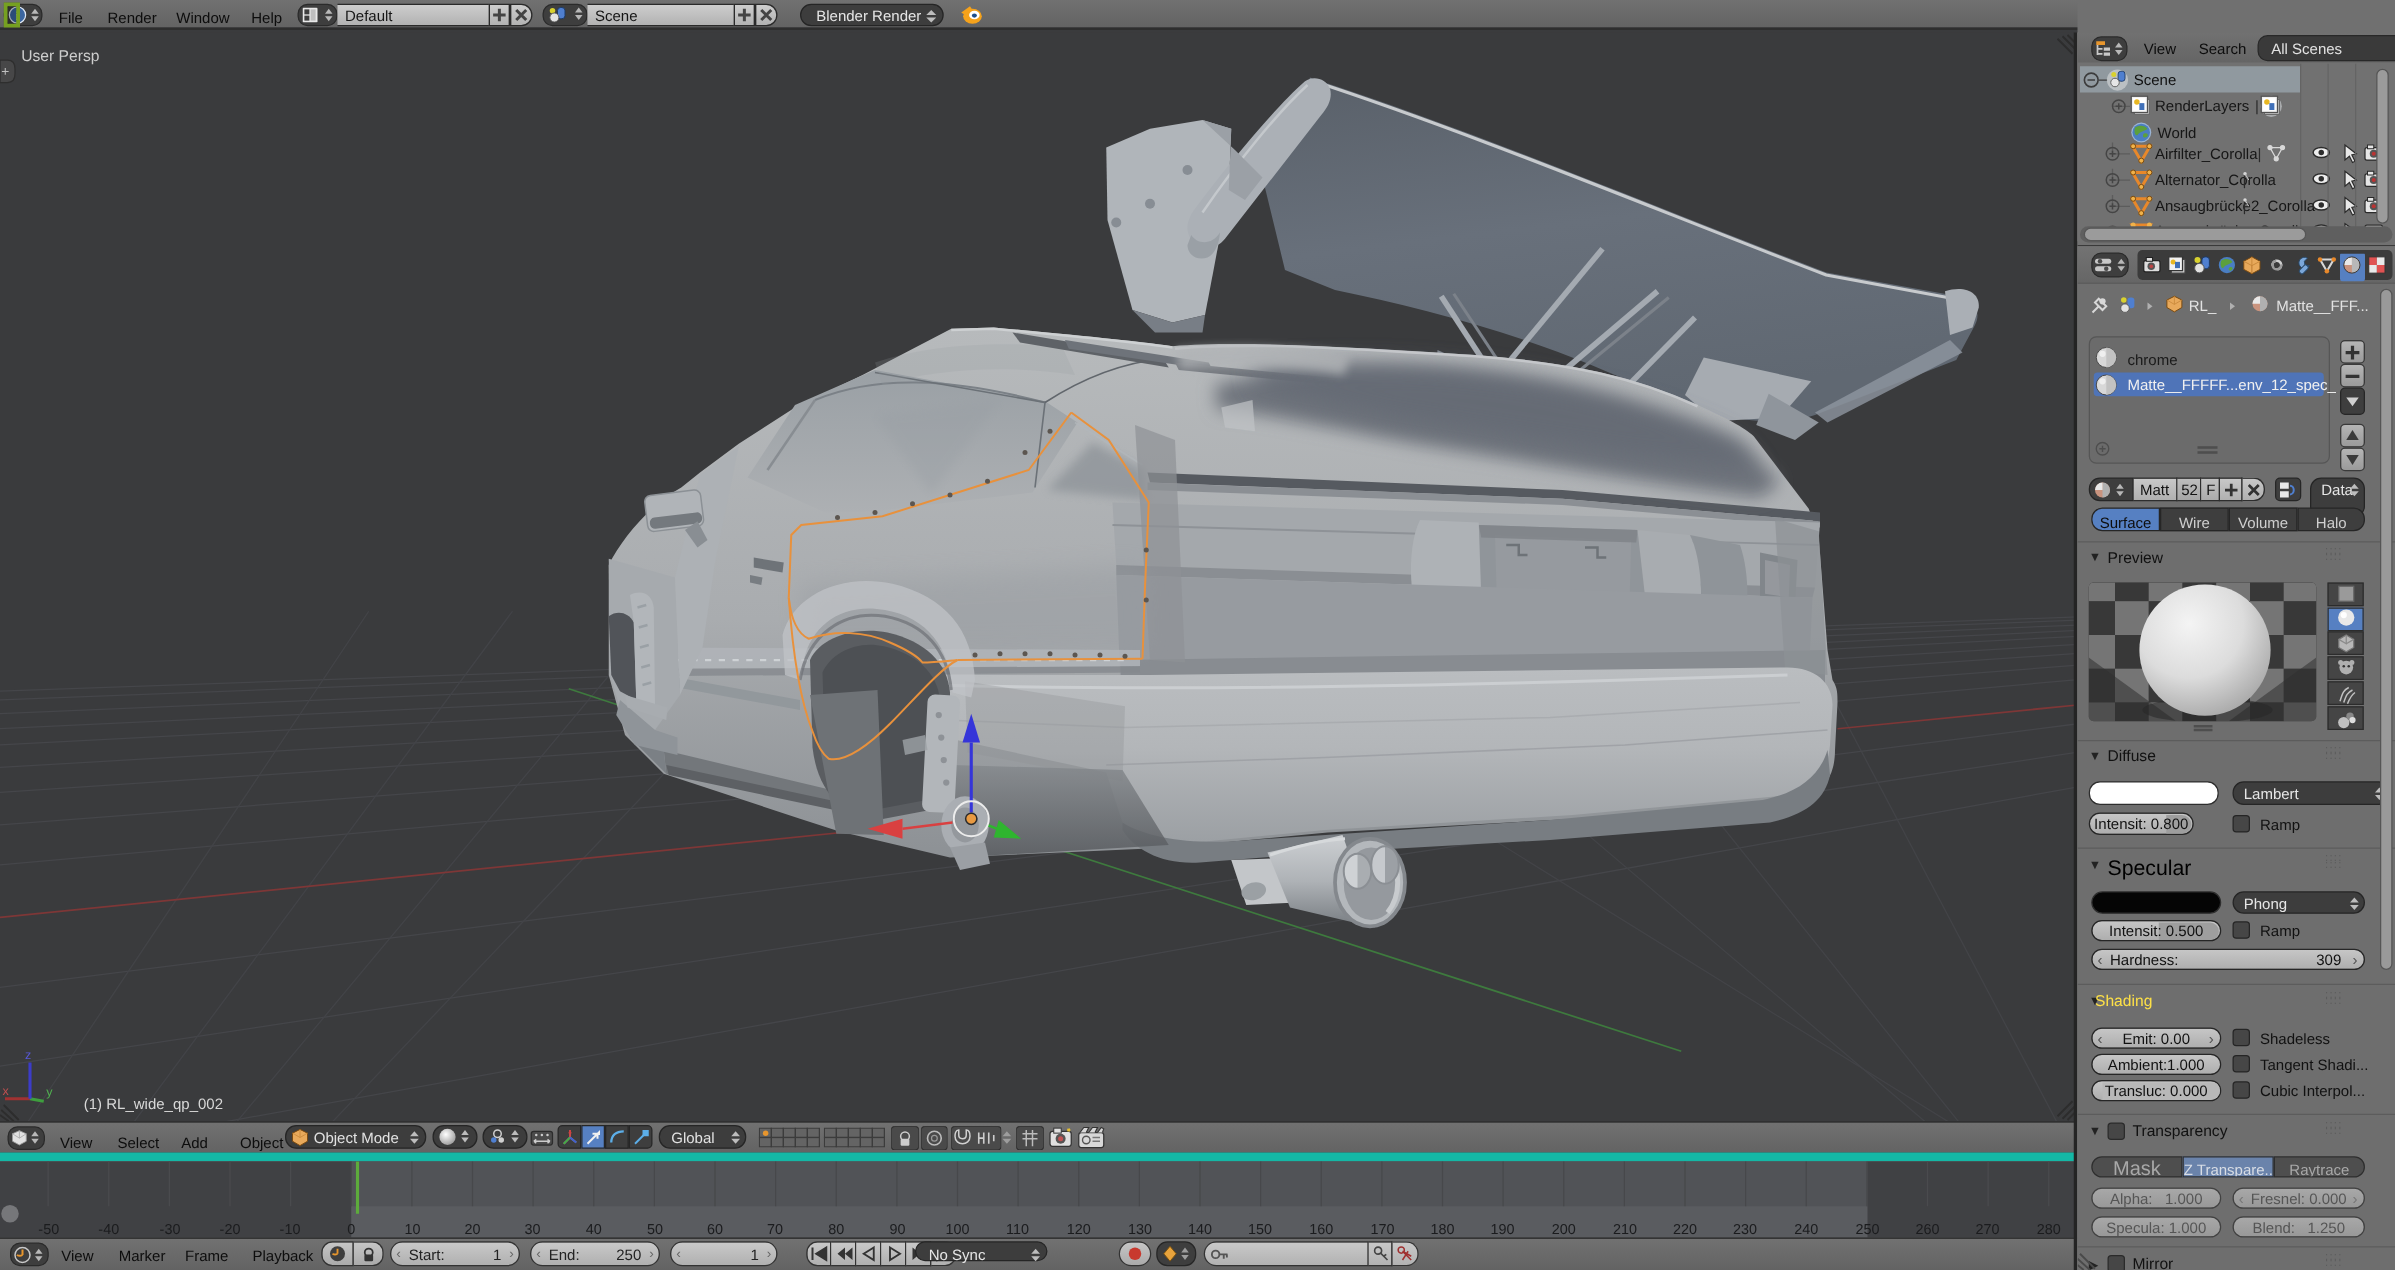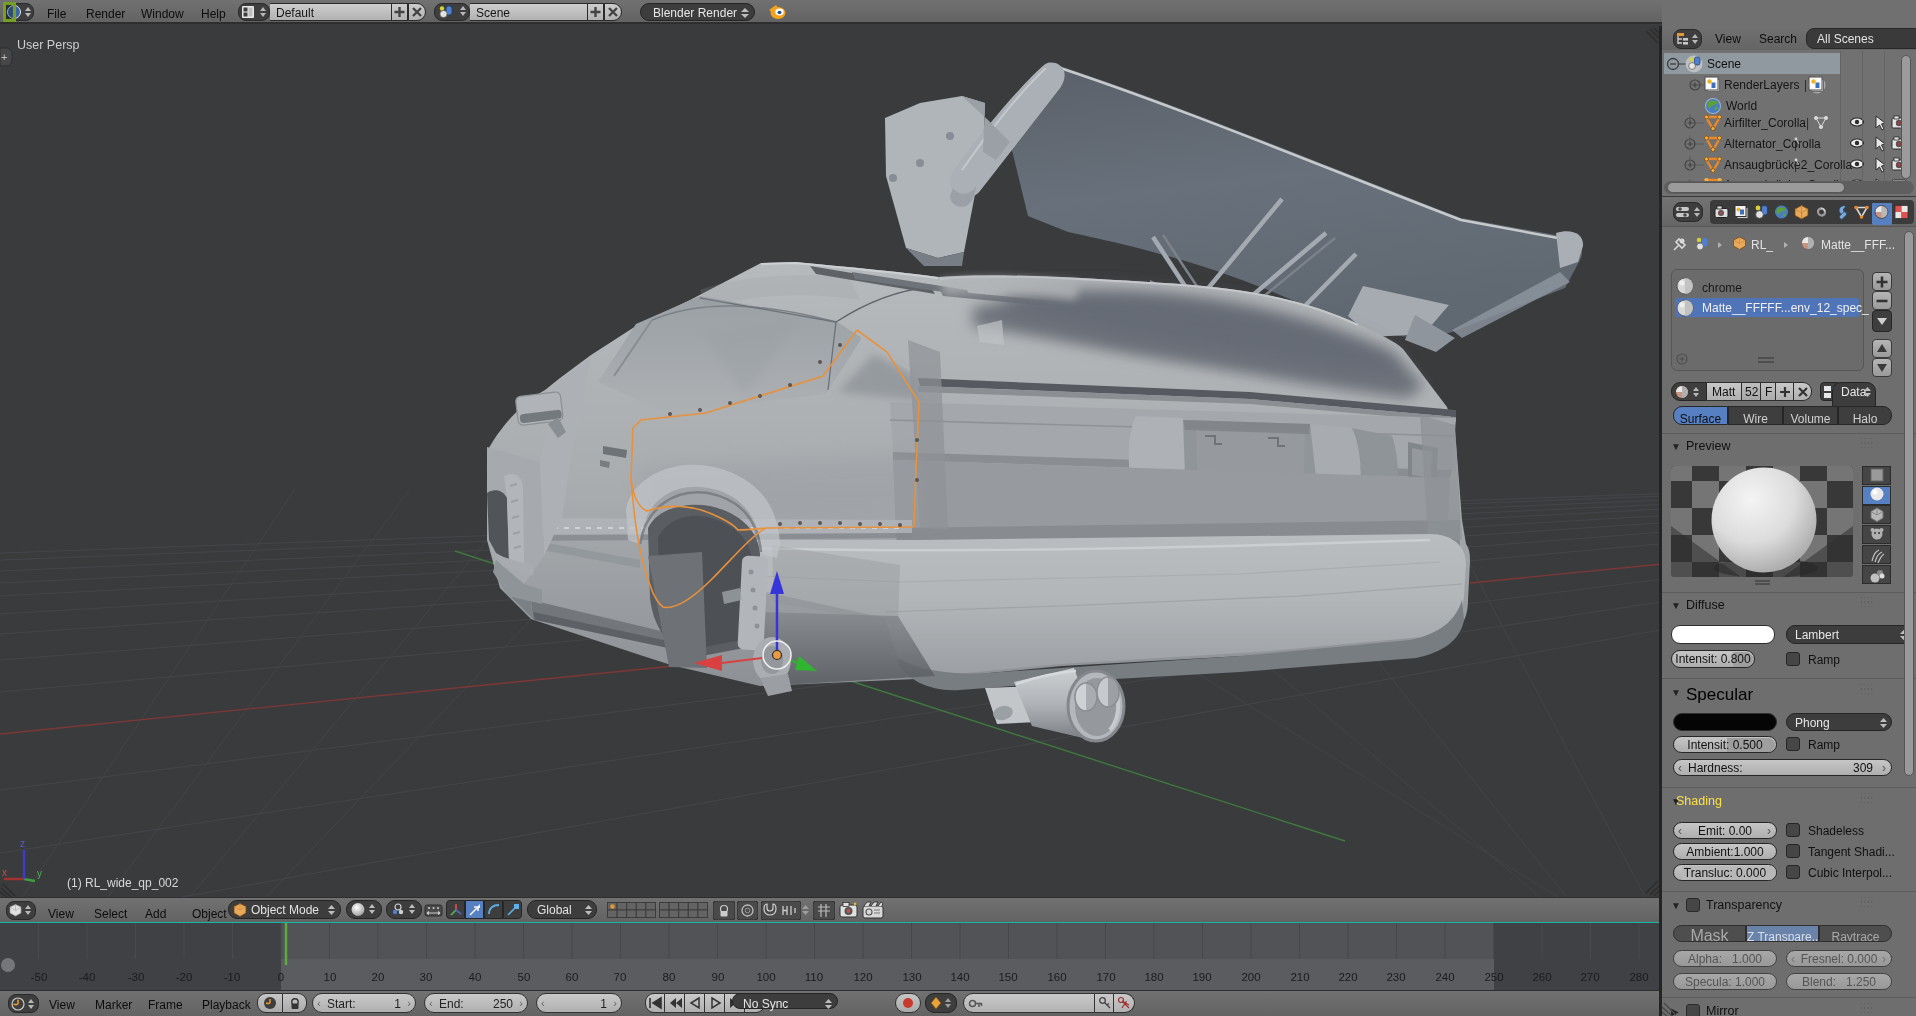--- a/index.html
+++ b/index.html
@@ -516,21 +516,21 @@
       <path d="M15 2 L17 4 M17 2 L15 4" stroke="#e8c030" stroke-width="1.4"></path>
     </svg>
 <svg class="abs" style="left:862px;top:4px" width="24" height="19">
       <rect x="1" y="5" width="20" height="12" rx="2" fill="#d8d8d8" stroke="#333"></rect>
       <path d="M2 5 L5 1 L9 1 L7 5 M9 5 L12 1 L16 1 L14 5 M16 5 L19 1 L21 2 L20 5" fill="#d8d8d8" stroke="#333" stroke-width="0.9"></path>
       <circle cx="7" cy="11" r="3" fill="none" stroke="#555" stroke-width="1.1"></circle>
       <path d="M12 9 H18 M12 12 H18" stroke="#777" stroke-width="1.2"></path>
     </svg>
 </div>
 
-<div class="abs" id="timeline" style="left:0;top:922px;width:1662px;height:68px;background:#515357;overflow:hidden;border-top:1px solid #14b8a6">
+<div class="abs" id="timeline" style="left:0;top:922px;width:1662px;height:68px;background:#515357;overflow:hidden;border-top:7px solid #14b8a6">
 <svg width="1662" height="68" viewBox="0 0 1662 68">
 <rect x="0" y="0" width="1662" height="68" fill="#515357"></rect>
 <rect x="0" y="36" width="1662" height="32" fill="#5a5c60"></rect>
 <rect x="0" y="0" width="281" height="68" fill="#404144"></rect>
 <rect x="1494" y="0" width="168" height="68" fill="#404144"></rect>
 <line x1="38.5" y1="0" x2="38.5" y2="36" stroke="#4a4b4e" stroke-width="1"></line>
       <line x1="87.0" y1="0" x2="87.0" y2="36" stroke="#4a4b4e" stroke-width="1"></line>
       <line x1="135.5" y1="0" x2="135.5" y2="36" stroke="#4a4b4e" stroke-width="1"></line>
       <line x1="184.0" y1="0" x2="184.0" y2="36" stroke="#4a4b4e" stroke-width="1"></line>
       <line x1="232.5" y1="0" x2="232.5" y2="36" stroke="#4a4b4e" stroke-width="1"></line>
@@ -1050,21 +1050,21 @@
       <svg class="abs" style="left:2px;top:2px" width="14" height="14">
         <path d="M3 3 L11 11 M11 3 L3 11" stroke="#333" stroke-width="2.2"></path>
       </svg>
     </div>
 <div class="abs" style="left:158px;top:185px;width:21px;height:19px;background:#3e3e3e;border:1px solid #262626;border-radius:4px"></div>
 <svg class="abs" style="left:161px;top:188px" width="16" height="14" viewBox="0 0 16 14">
       <rect x="1" y="1" width="7" height="5" fill="#e8e8e8"></rect>
       <rect x="1" y="8" width="7" height="5" fill="#e8e8e8"></rect>
       <path d="M9 3.5 C13 3.5 13 10.5 9 10.5" fill="none" stroke="#4f7fd0" stroke-width="1.6"></path>
     </svg>
-<div class="abs ddark" style="left:170px;top:185px;width:44px;height:32px">
+<div class="abs ddark" style="left:186px;top:185px;width:44px;height:32px">
       <span style="position:absolute;left:8px;top:2px">Data</span>
       <svg style="position:absolute;right:3px;top:3px" width="9" height="12">
         <path d="M1 5 L4.5 1 L8 5 Z" fill="#bdbdbd"></path>
         <path d="M1 7 L4.5 11 L8 7 Z" fill="#bdbdbd"></path>
       </svg>
     </div>
 <div class="abs" style="left:11px;top:209px;width:55px;height:19px;background:#5680c2;border:1px solid #262626;border-radius:9px 0 0 9px;text-align:center"><span style="position:relative;top:2px;font-size:12px;color:#0e0e0e">Surface</span></div>
 <div class="abs" style="left:66px;top:209px;width:55px;height:19px;background:#3e3e3e;border:1px solid #262626;border-radius:0;text-align:center"><span style="position:relative;top:2px;font-size:12px;color:#cfcfcf">Wire</span></div>
 <div class="abs" style="left:121px;top:209px;width:55px;height:19px;background:#3e3e3e;border:1px solid #262626;border-radius:0;text-align:center"><span style="position:relative;top:2px;font-size:12px;color:#cfcfcf">Volume</span></div>
 <div class="abs" style="left:176px;top:209px;width:54px;height:19px;background:#3e3e3e;border:1px solid #262626;border-radius:0 9px 9px 0;text-align:center"><span style="position:relative;top:2px;font-size:12px;color:#cfcfcf">Halo</span></div>

